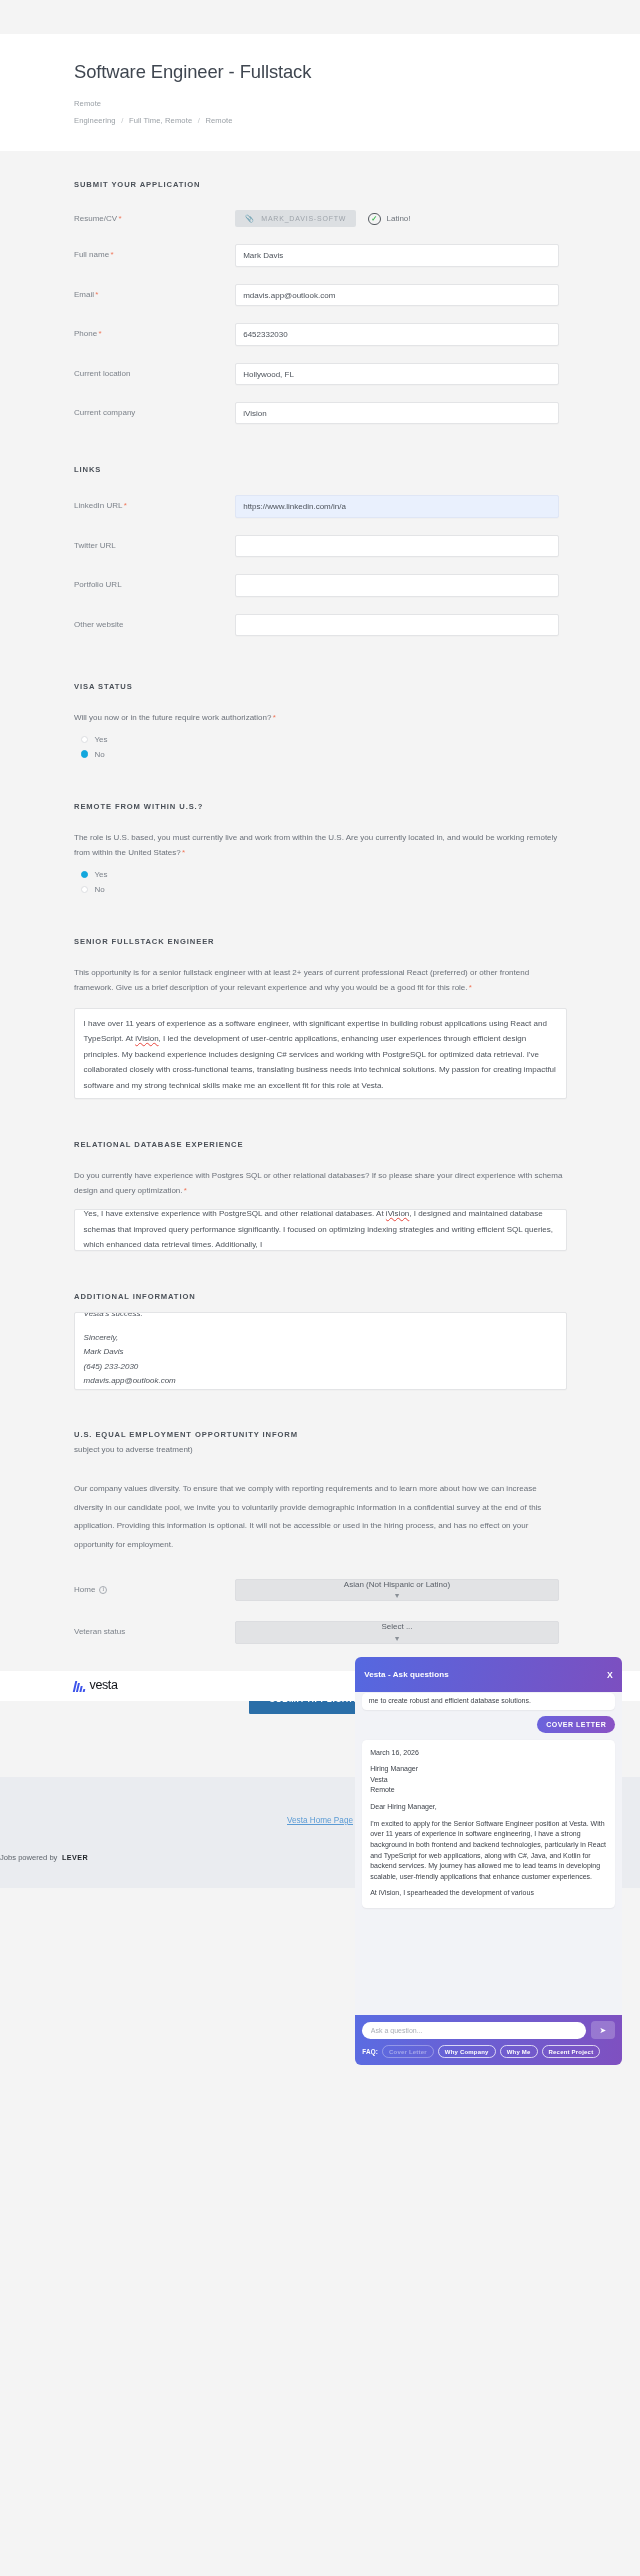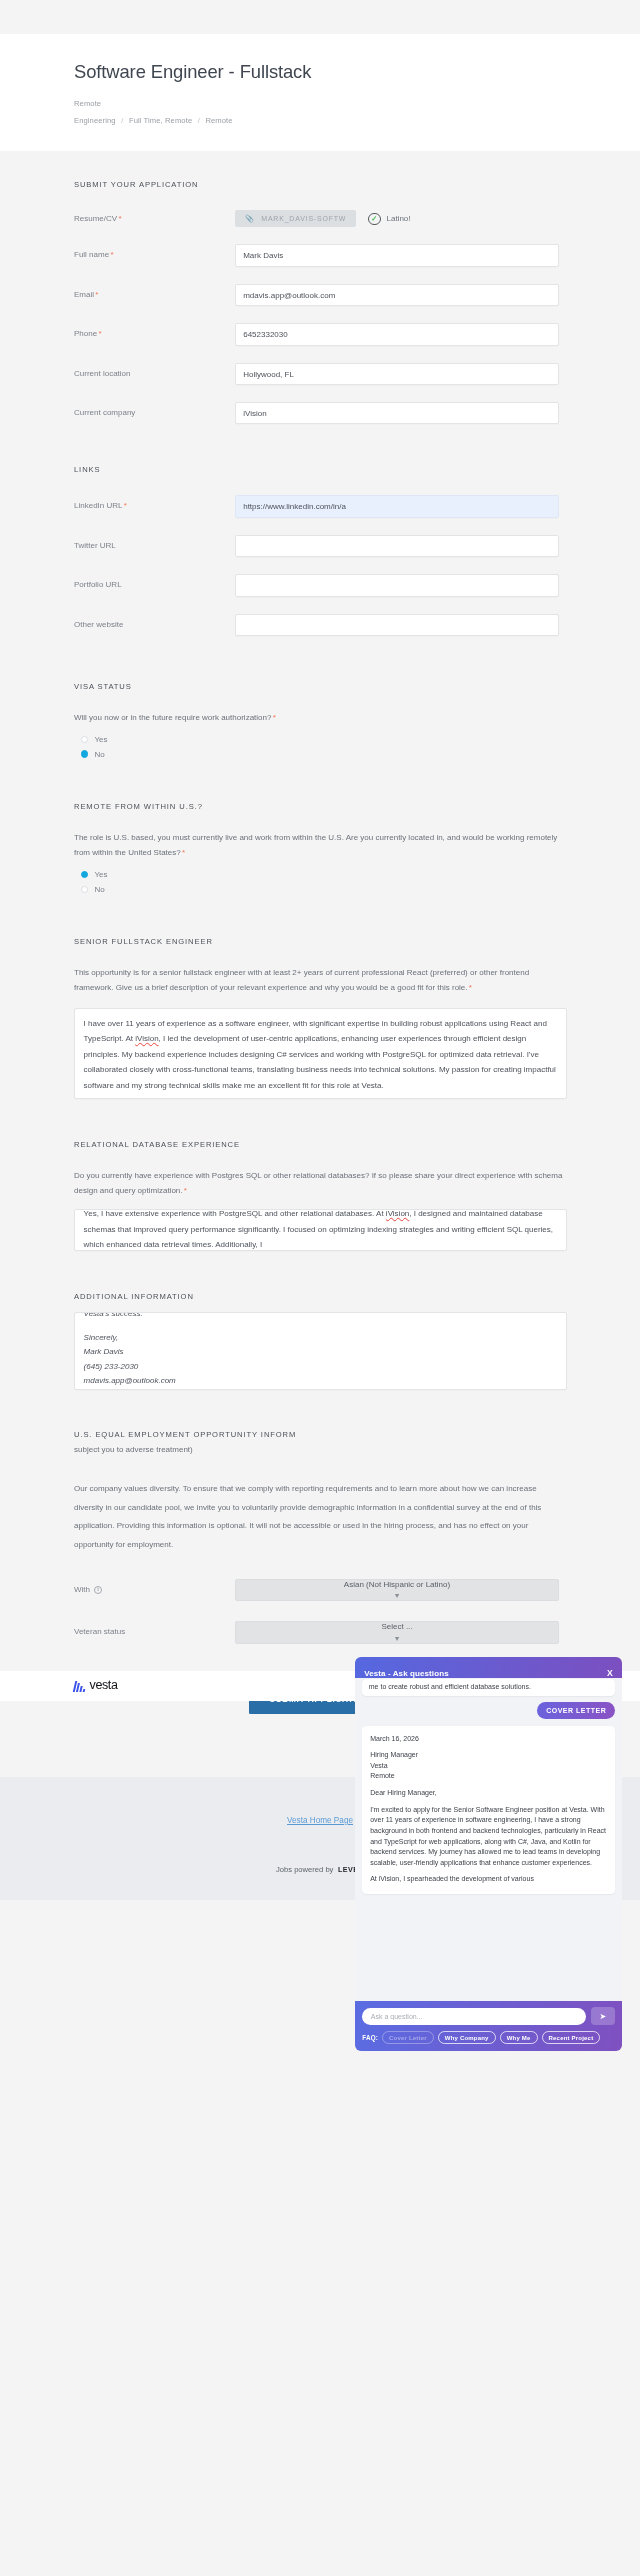--- a/index.html
+++ b/index.html
@@ -35,21 +35,21 @@
     font-size: 7.6px;
     color: #9aa0a6;
     letter-spacing: 0.1px;
   }
   .breadcrumb span.sep { margin: 0 3.3px; color: #bfc3c7; }
 
   .form-wrap { padding: 0 74px; background: #f4f4f4; }
 
   .section-title {
     font-size: 7.6px;
-    font-weight: 400;
+    font-weight: 700;
     letter-spacing: 0.9px;
     color: #4a5058;
     text-transform: uppercase;
   }
   .s-submit { padding-top: 29px; }
 
   .field-row {
     display: flex;
     align-items: center;
     margin-top: 17px;
@@ -188,23 +188,23 @@
 
   .footer {
     background: #eaecf0;
     padding: 36px 0 26px 0;
     text-align: center;
   }
   .footer-link {
     font-size: 8.2px; color: #5b9bd5; text-decoration: underline;
   }
   .footer-powered {
-    margin-top: 40px;
+    margin-top: 28px;
     font-size: 7.6px; color: #5e646c;
-    display: flex; align-items: center; justify-content: center; gap: 4.6px;
+    display: flex; align-items: center; gap: 4.6px;
   }
   .lever-logo { font-weight: 700; font-size: 7.2px; letter-spacing: 0.4px; color: #22262b; }
 
   
   .brandbar {
     position: absolute;
     left: 0; top: 1671px;
     width: 640px; height: 30px;
     background: #ffffff;
     display: flex; align-items: center;
@@ -225,24 +225,24 @@
   .chat {
     position: absolute;
     left: 355px; top: 1657px;
     width: 267px;
     z-index: 60;
     border-radius: 6px;
     overflow: visible;
     font-family: "Liberation Sans", sans-serif;
   }
   .chat-head {
-    height: 21px;
+    height: 35px;
     background: linear-gradient(100deg, #5568e0 0%, #7c4fc0 100%);
     border-radius: 6px 6px 0 0;
-    display: flex; align-items: flex-end; justify-content: space-between;
+    display: flex; align-items: center; justify-content: space-between;
     padding: 0 9.2px;
   }
   .chat-title { color: #fff; font-size: 8px; font-weight: 700; letter-spacing: 0.1px; }
   .chat-x { color: #fff; font-size: 8.6px; font-weight: 700; cursor: pointer; }
 
   .chat-body {
     background: #f2f3f7;
     height: 323px;
     position: relative;
     overflow: hidden;
@@ -480,21 +480,21 @@
     </div>
   </div>
 
   <div class="s-eeo">
     <div class="section-title">U.S. EQUAL EMPLOYMENT OPPORTUNITY INFORM</div>
     <div class="eeo-note">subject you to adverse treatment)</div>
     <div class="eeo-para">Our company values diversity. To ensure that we comply with reporting requirements and to learn more about how we can increase diversity in our candidate pool, we invite you to voluntarily provide demographic information in a confidential survey at the end of this application. Providing this information is optional. It will not be accessible or used in the hiring process, and has no effect on your opportunity for employment.</div>
 
     <div class="field-row" style="margin-top:24px;">
       <div class="field-label">
-        <span>With</span><span class="info-i">i</span>
+        <span>Home</span><span class="info-i">i</span>
       </div>
       <div class="select">
         <span>Asian (Not Hispanic or Latino)</span>
         <span class="chev">▼</span>
       </div>
     </div>
 
     <div class="field-row" style="margin-top:20px;">
       <div class="field-label">Veteran status</div>
       <div class="select">

